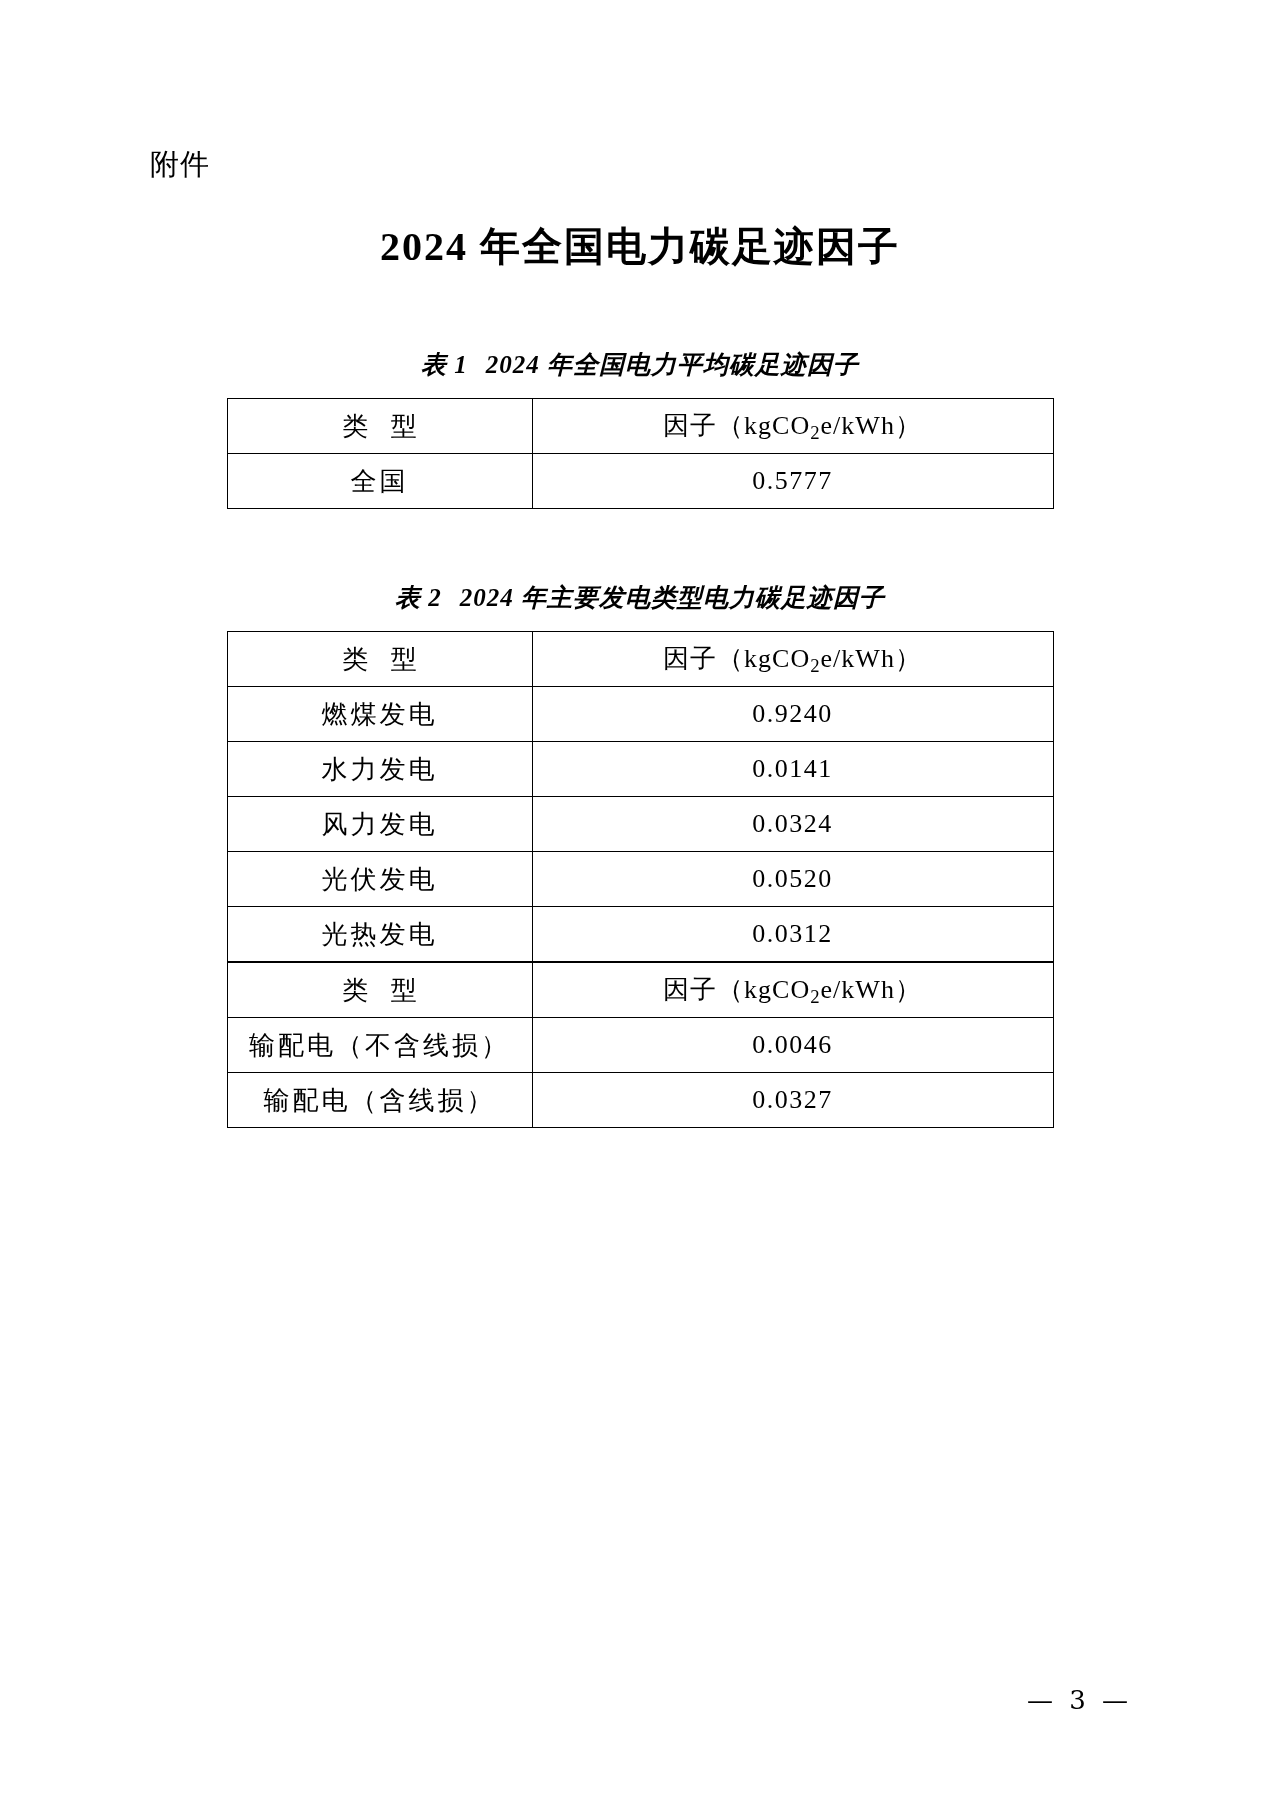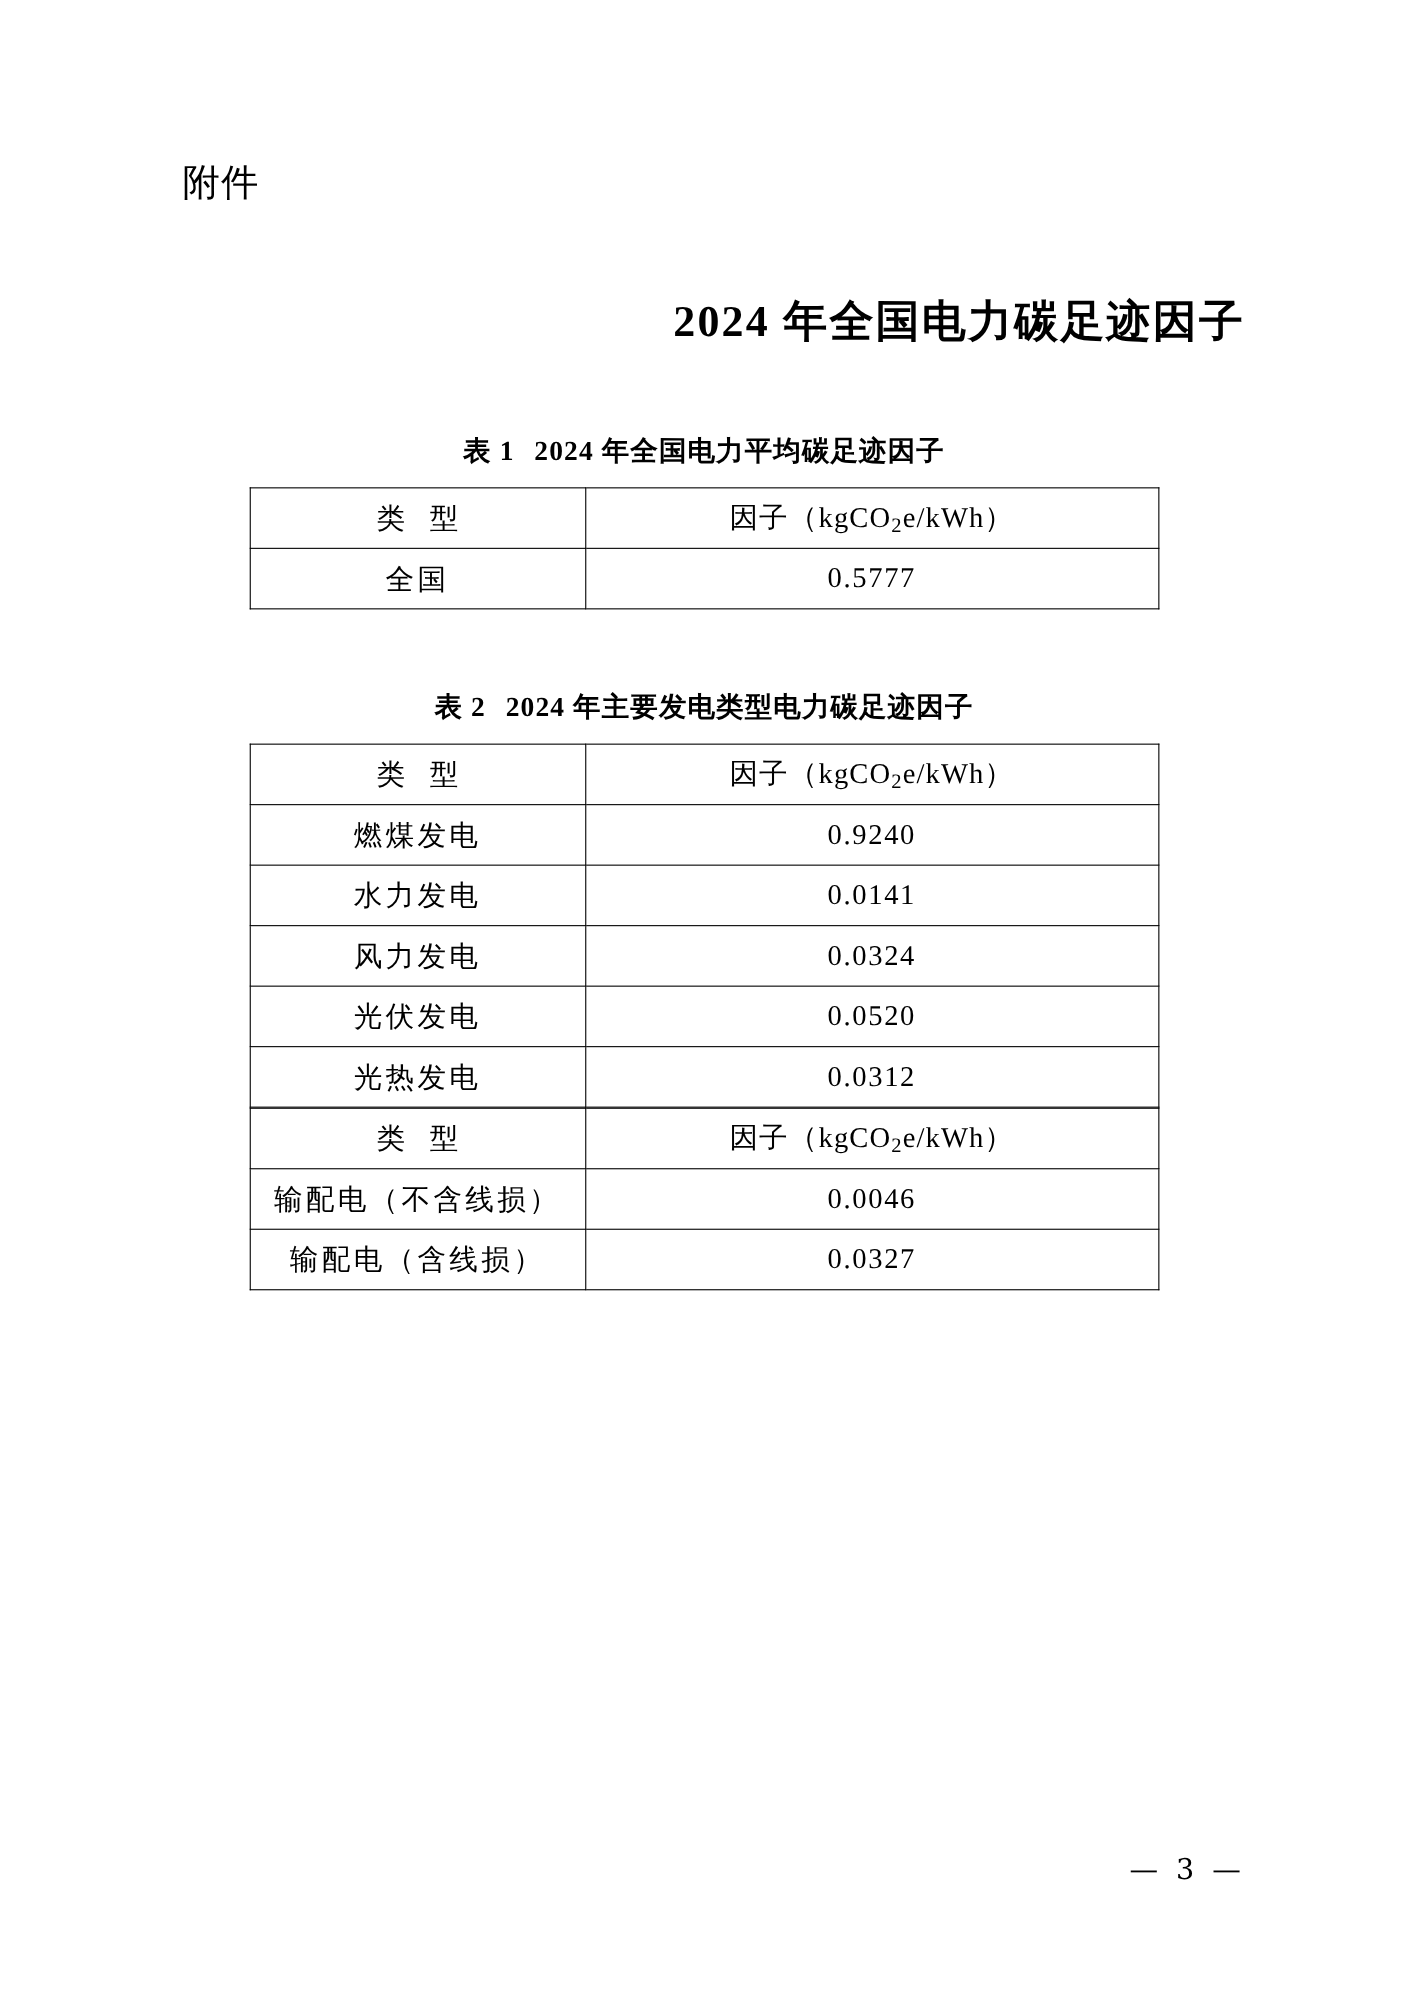--- a/index.html
+++ b/index.html
@@ -19,42 +19,43 @@
     position: absolute;
     left: 0;
     top: 0;
     width: 1280px;
     height: 1810px;
     box-sizing: border-box;
     padding: 150px 148px 0 148px;
   }
   .attachment-label {
     font-family: "Liberation Serif", "DejaVu Serif", serif;
-    font-size: 34px;
+    font-size: 29px;
     line-height: 1;
     letter-spacing: 1px;
-    margin: 0 0 0 18px;
+    margin: 0 0 0 2px;
   }
   .doc-title {
-    text-align: right;
+    text-align: center;
     font-family: "Liberation Serif", "DejaVu Serif", serif;
     font-weight: bold;
     font-size: 40px;
     letter-spacing: 2px;
-    margin-top: 80px;
+    margin-top: 40px;
     margin-bottom: 0;
   }
   .table-caption {
     text-align: center;
     font-family: "Liberation Serif", "DejaVu Serif", serif;
     font-weight: bold;
     font-size: 25px;
     letter-spacing: 1px;
     margin-top: 74px;
     margin-bottom: 17px;
+    font-style: italic;
   }
   .caption-gap {
     margin-left: 18px;
   }
   table.data-table {
     border-collapse: collapse;
     width: 826px;
     margin: 0 auto;
     table-layout: fixed;
   }

